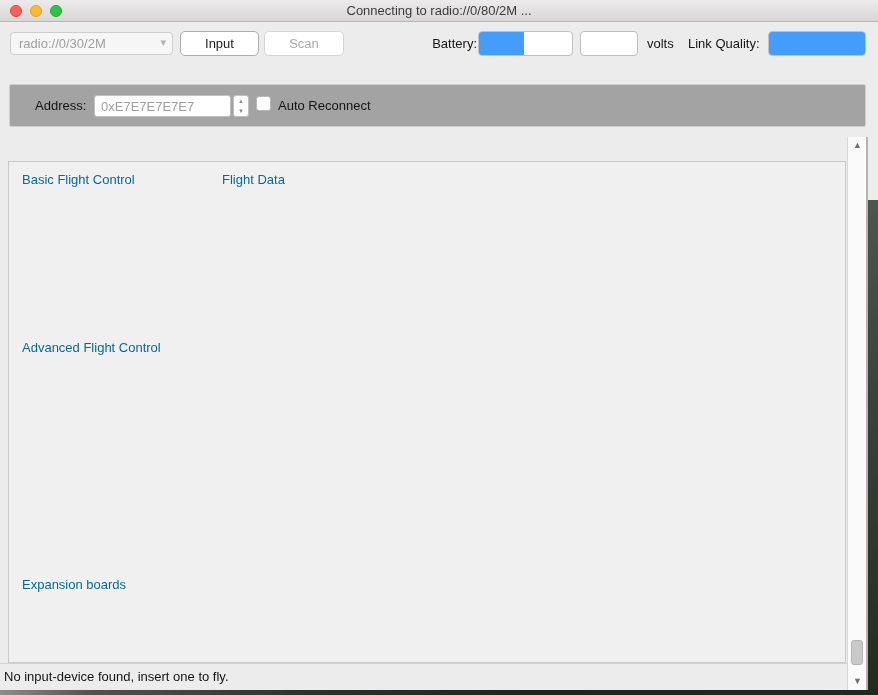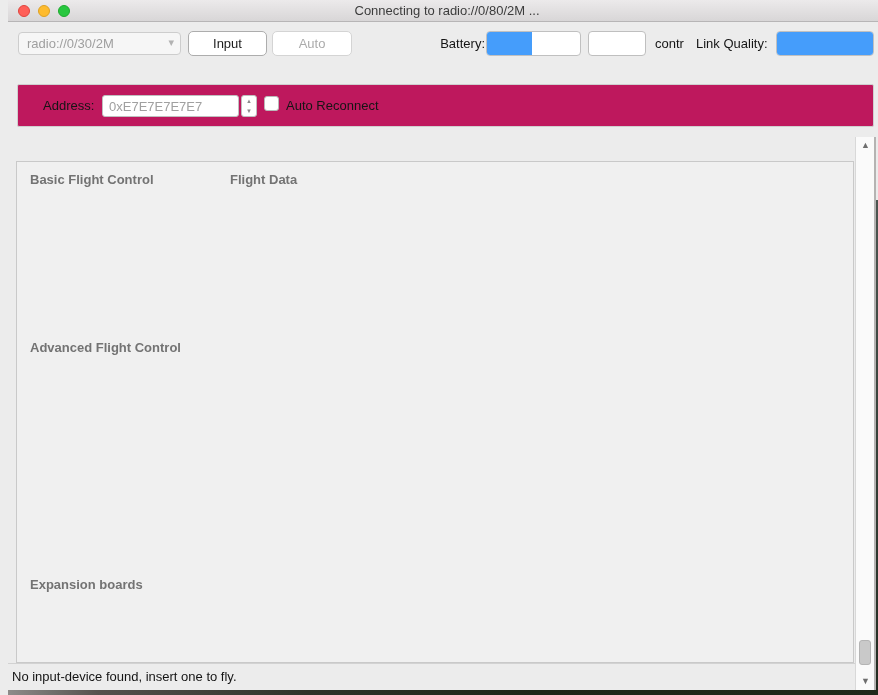--- a/index.html
+++ b/index.html
@@ -1,54 +1,54 @@
 <!DOCTYPE html>
 <html><head>
 <meta charset="utf-8">
 <style>
   * { margin:0; padding:0; box-sizing:border-box; }
   html,body { width:878px; height:695px; }
   body { font-family:"Liberation Sans", sans-serif; background:#ececec; position:relative; overflow:hidden; }
   .abs { position:absolute; }
-  .screen { position:absolute; left:0; top:0; width:814px; height:695px; background:#ececec;margin-left:8px; }
+  .screen { position:absolute; left:0; top:0; width:814px; height:695px; background:#ececec; }
 
   
   .titlebar { left:0; top:0; width:878px; height:22px;
     background:linear-gradient(#eceaeb,#d8d6d7); border-bottom:1px solid #b7b5b6; }
   .tl { width:12px; height:12px; border-radius:50%; top:5px; }
   .tl-red    { left:10px; background:#ff5f58; border:0.5px solid #e0443e; }
   .tl-yellow { left:30px; background:#febb2e; border:0.5px solid #dea123; }
   .tl-green  { left:50px; background:#28c73f; border:0.5px solid #1eaa2f; }
   .win-title { left:0; top:3px; width:878px; text-align:center; font-size:13px; color:#3c3c3c; }
 
   
   .combo { background:#f6f6f6; border:1px solid #cdcdcd; border-radius:4px; font-size:13px; }
   .combo .txt { position:absolute; left:8px; top:3px; color:#9f9f9f; white-space:nowrap; overflow:hidden; }
   .combo .arr { position:absolute; right:6px; top:3px; color:#b2b2b2; font-size:11px; }
   .btn { border:1px solid #c2c2c2; border-radius:5px; background:#fff; font-size:13px; text-align:center; }
   .lbl { font-size:13px; color:#151515; white-space:nowrap; }
   .progress { background:#fff; border:1px solid #c0c0c0; border-radius:4px; overflow:hidden; }
   .progress .fill { position:absolute; left:0; top:0; bottom:0; background:#459dfb; }
 
   
-  .addr-panel { left:9px; top:84px; width:857px; height:43px; background:#be185d;
+  .addr-panel { left:9px; top:84px; width:857px; height:43px; background:#a3a3a3;
     border:1px solid #cfcfcf; border-radius:2px; }
   .textfield { background:#fff; border:1px solid #bfbfbf; border-radius:3px; font-size:13px; }
   .spincap { background:#fff; border:1px solid #bfbfbf; border-radius:3px; text-align:center;
     color:#8a8a8a; font-size:6px; line-height:10px; }
   .checkbox { background:#fff; border:1px solid #b9b9b9; border-radius:3px; }
 
   
   .tab { left:14px; top:137px; width:100px; height:25px; background:#f2f2f2;
     border:1px solid #c2c2c2; border-bottom:none; border-radius:4px 4px 0 0;
     font-size:13px; text-align:center; padding-top:5px; color:#111; z-index:3; }
   .tabpane { left:8px; top:161px; width:838px; height:502px; background:#f0f0f0;
     border:1px solid #c9c9c9; z-index:1; }
 
-  .group-title { font-size:13px; font-weight:bold; color:#737373; white-space:nowrap; z-index:2; }
+  .group-title { font-size:13px; font-weight:normal; color:#0369a1; white-space:nowrap; z-index:2; }
   .groupbox { background:#f2f2f2; border:1px solid #d6d6d6; border-radius:4px; }
 
   .spinbox { background:#fff; border:1px solid #c6c6c6; border-radius:3px; font-size:13px; }
   .spinbox .val { position:absolute; left:6px; top:2px; color:#111; }
   .spinbox .seg { position:absolute; right:0; top:0; bottom:0; width:15px; border-left:1px solid #c9c9c9;
     text-align:center; font-size:6px; line-height:9px; color:#4a4a4a; padding-top:1px; }
   .spinbox.disabled { border-color:#d2d2d2; }
   .spinbox.disabled .val { color:#9e9e9e; }
   .spinbox.disabled .seg { color:#c2c2c2; border-left-color:#ddd; }
 
@@ -106,28 +106,28 @@
     <div class="abs tl tl-yellow"></div>
     <div class="abs tl tl-green"></div>
     <div class="abs win-title">Connecting to radio://0/80/2M ...</div>
   </div>
 
   <div class="abs combo" style="left:10px;top:32px;width:163px;height:23px;">
     <span class="txt">radio://0/30/2M</span>
     <span class="arr">▾</span>
   </div>
   <div class="abs btn" style="left:180px;top:31px;width:79px;height:25px;padding-top:4px;color:#1c1c1c;border-color:#adadad;">Input</div>
-  <div class="abs btn" style="left:264px;top:31px;width:80px;height:25px;padding-top:4px;color:#ababab;border-color:#d4d4d4;">Auto</div>
+  <div class="abs btn" style="left:264px;top:31px;width:80px;height:25px;padding-top:4px;color:#ababab;border-color:#d4d4d4;">Scan</div>
 
   <div class="abs lbl" style="left:420px;top:36px;width:57px;text-align:right;">Battery:</div>
   <div class="abs progress" style="left:478px;top:31px;width:95px;height:25px;">
     <div class="fill" id="battery-fill" style="width: 48%;"></div>
   </div>
   <div class="abs textfield" style="left:580px;top:31px;width:58px;height:25px;border-radius:4px;padding:4px 6px;"></div>
-  <div class="abs lbl" style="left:647px;top:36px;">contr</div>
+  <div class="abs lbl" style="left:647px;top:36px;">volts</div>
   <div class="abs lbl" style="left:688px;top:36px;">Link Quality:</div>
   <div class="abs progress" style="left:768px;top:31px;width:98px;height:25px;">
     <div class="fill" id="lq-fill" style="width: 100%;"></div>
   </div>
 
   <div class="abs addr-panel">
     <div class="abs lbl" style="left:25px;top:13px;">Address:</div>
     <div class="abs textfield" style="left:84px;top:10px;width:137px;height:22px;padding:3px 6px;color:#a0a0a0;">0xE7E7E7E7E7</div>
     <div class="abs spincap" style="left:223px;top:10px;width:16px;height:22px;">▲<br>▼</div>
     <div class="abs checkbox" style="left:246px;top:11px;width:15px;height:15px;"></div>

